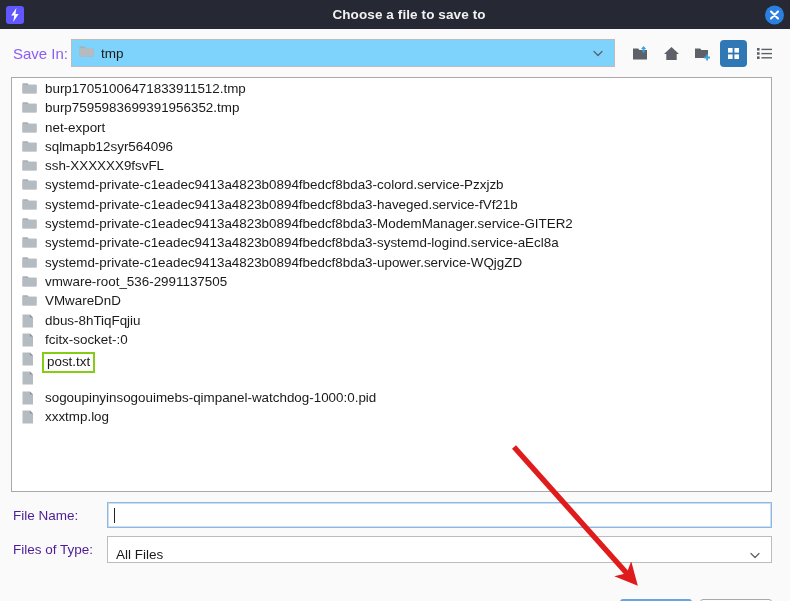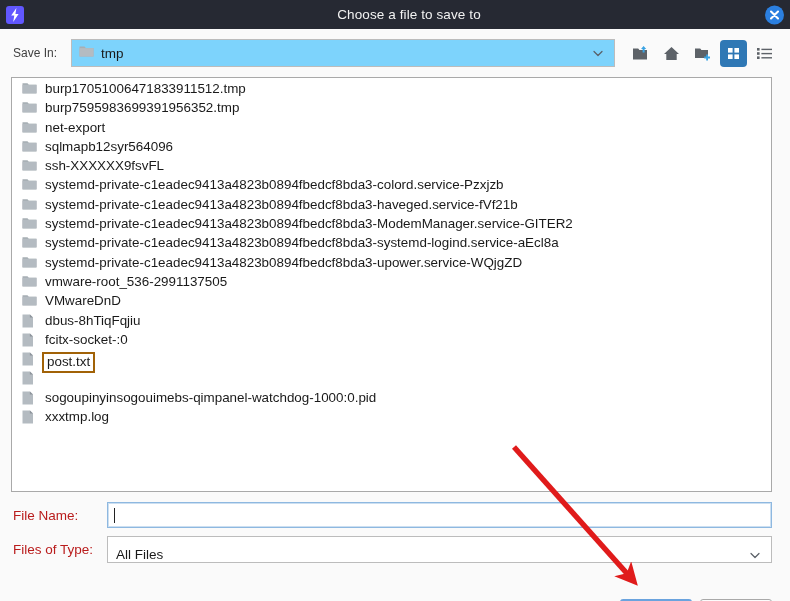--- a/index.html
+++ b/index.html
@@ -34,21 +34,21 @@
     justify-content: center;
     flex: 0 0 auto;
   }
   .app-icon svg { display: block; }
   .titlebar-title {
     position: absolute;
     left: 0; right: 0;
     text-align: center;
     color: #f2f2f2;
     font-size: 13.5px;
-    font-weight: normal;
+    font-weight: bold;
     letter-spacing: .1px;
     pointer-events: none;
     padding-left: 28px;
   }
   .close-btn {
     position: absolute;
     right: 6px;
     top: 50%;
     transform: translateY(-50%);
     width: 19px;
@@ -71,22 +71,22 @@
   }
 
   
   .savein-row {
     display: flex;
     align-items: center;
     height: 30px;
     margin: 9px 12px 0 13px;
   }
   .savein-label {
-    font-size: 12px;
-    color: #404040;
+    font-size: 15px;
+    color: #8b5cf6;
     width: 58px;
     flex: 0 0 auto;
   }
   .combo {
     flex: 1 1 auto;
     height: 28px;
     background: #7dd3fc;
     border: 1px solid #bcbcbc;
     display: flex;
     align-items: center;
@@ -157,21 +157,21 @@
     display: flex;
     align-items: center;
     justify-content: flex-start;
   }
   .file-name {
     font-size: 13.4px;
     color: #1a1a1a;
     line-height: 1;
   }
   .file-row.marked .file-name {
-    border: 2px solid #a16207;
+    border: 2px solid #84cc16;
     padding: 1px 3px 2px 3px;
     margin: 0 0 0 -3px;
     line-height: 1;
   }
 
   
   .form {
     position: absolute;
     left: 13px;
     right: 18px;
@@ -180,21 +180,21 @@
   .form-row {
     display: flex;
     align-items: center;
     height: 28px;
     margin-bottom: 6px;
   }
   .form-label {
     width: 94px;
     flex: 0 0 auto;
     font-size: 13.5px;
-    color: #b91c1c;
+    color: #4c1d95;
   }
   .text-input {
     flex: 1 1 auto;
     height: 26px;
     background: #ffffff;
     border: 1px solid #8fb8e0;
     outline: 2px solid rgba(143,184,224,.45);
     outline-offset: -2px;
     box-sizing: border-box;
     display: flex;

